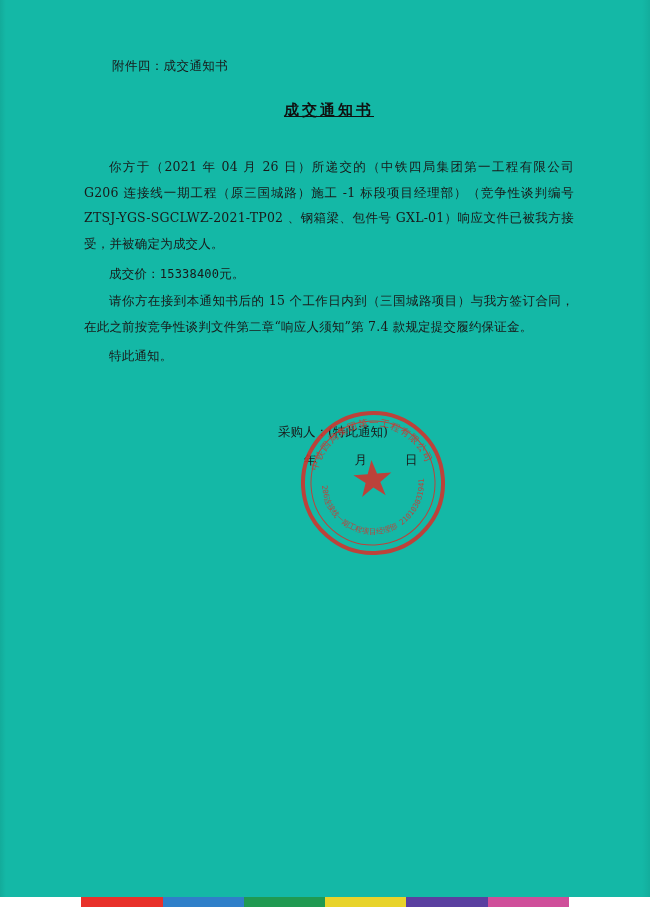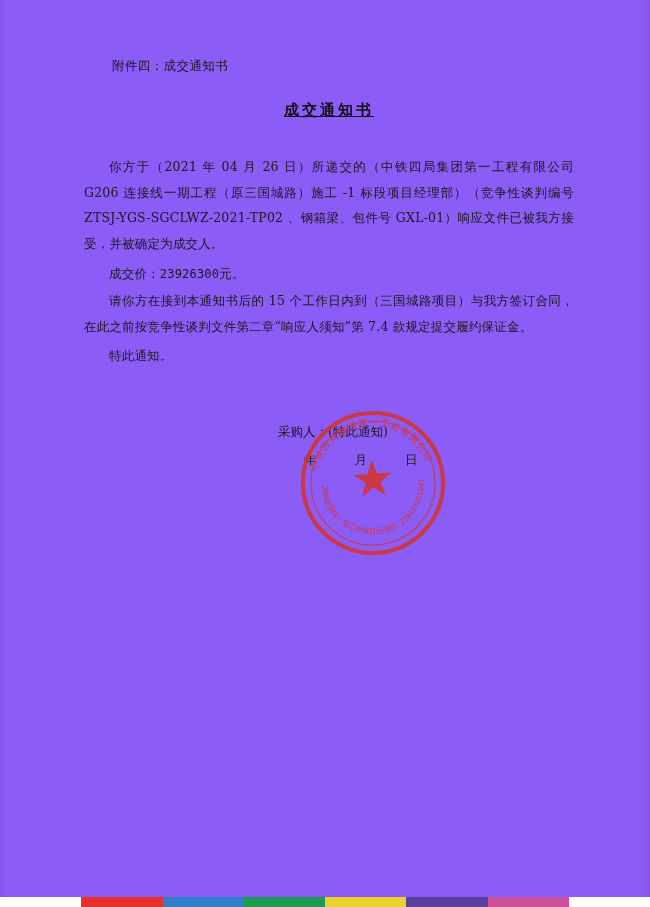--- a/index.html
+++ b/index.html
@@ -14,21 +14,21 @@
     overflow: hidden;
     font-family: "DejaVu Serif", serif;
     color: #1a1a1a;
   }
 
   .page {
     position: absolute;
     left: 0; top: 0;
     width: 650px;
     height: 907px;
-    background: #8b5cf6;
+    background: #14b8a6;
   }
 
   .doc-body {
     position: absolute;
     left: 84px;
     top: 58px;
     width: 490px;
   }
 
   .attachment-label {
@@ -154,21 +154,21 @@
   <div class="doc-body">
 
     <div class="attachment-label">附件四：成交通知书</div>
 
     <div class="doc-title">成交通知书</div>
 
 
     <p class="para">你方于（2021 年 04 月 26 日）所递交的（中铁四局集团第一工程有限公司 G206 连接线一期工程（原三国城路）施工 -1 标段项目经理部）（竞争性谈判编号 ZTSJ-YGS-SGCLWZ-2021-TP02 、钢箱梁、包件号 GXL-01）响应文件已被我方接受，并被确定为成交人。</p>
 
     <p class="para tight">
-      <span>成交价：</span><span class="amount">23926300</span><span>元。</span>
+      <span>成交价：</span><span class="amount">15338400</span><span>元。</span>
     </p>
 
     <p class="para">请你方在接到本通知书后的 15 个工作日内到（三国城路项目）与我方签订合同，在此之前按竞争性谈判文件第二章“响应人须知”第 7.4 款规定提交履约保证金。</p>
 
     <p class="para">特此通知。</p>
   </div>
 
   <div class="sign-block">
     <div class="sign-line">采购人：(特此通知)</div>
     <div class="sign-date">年  月  日</div>

